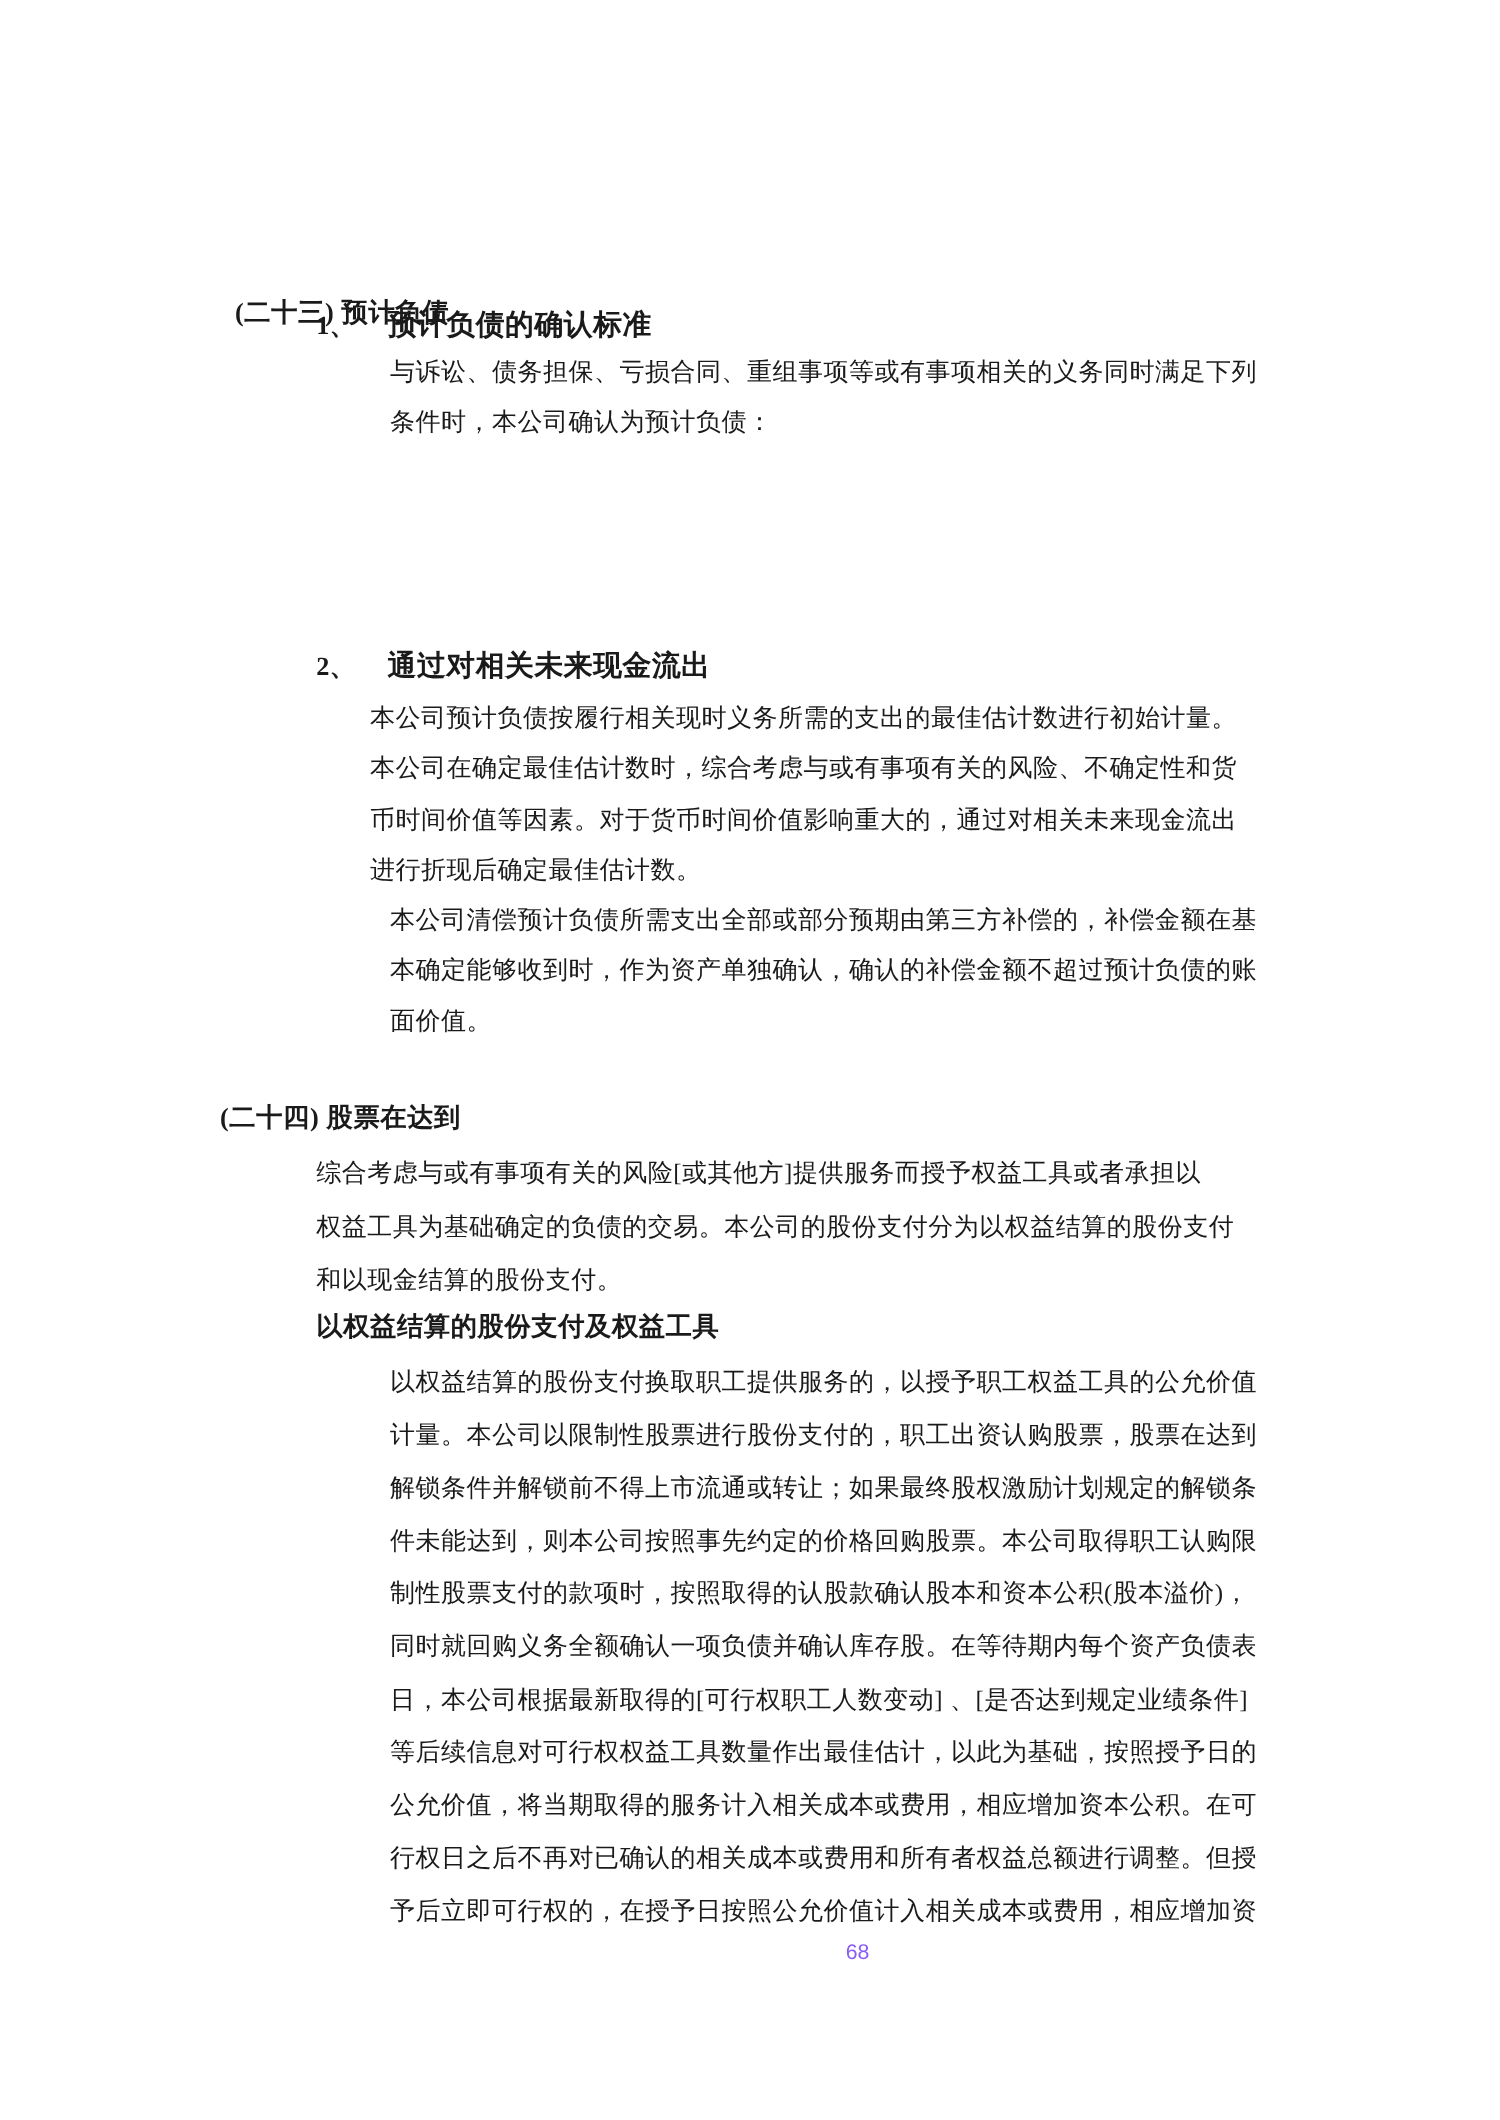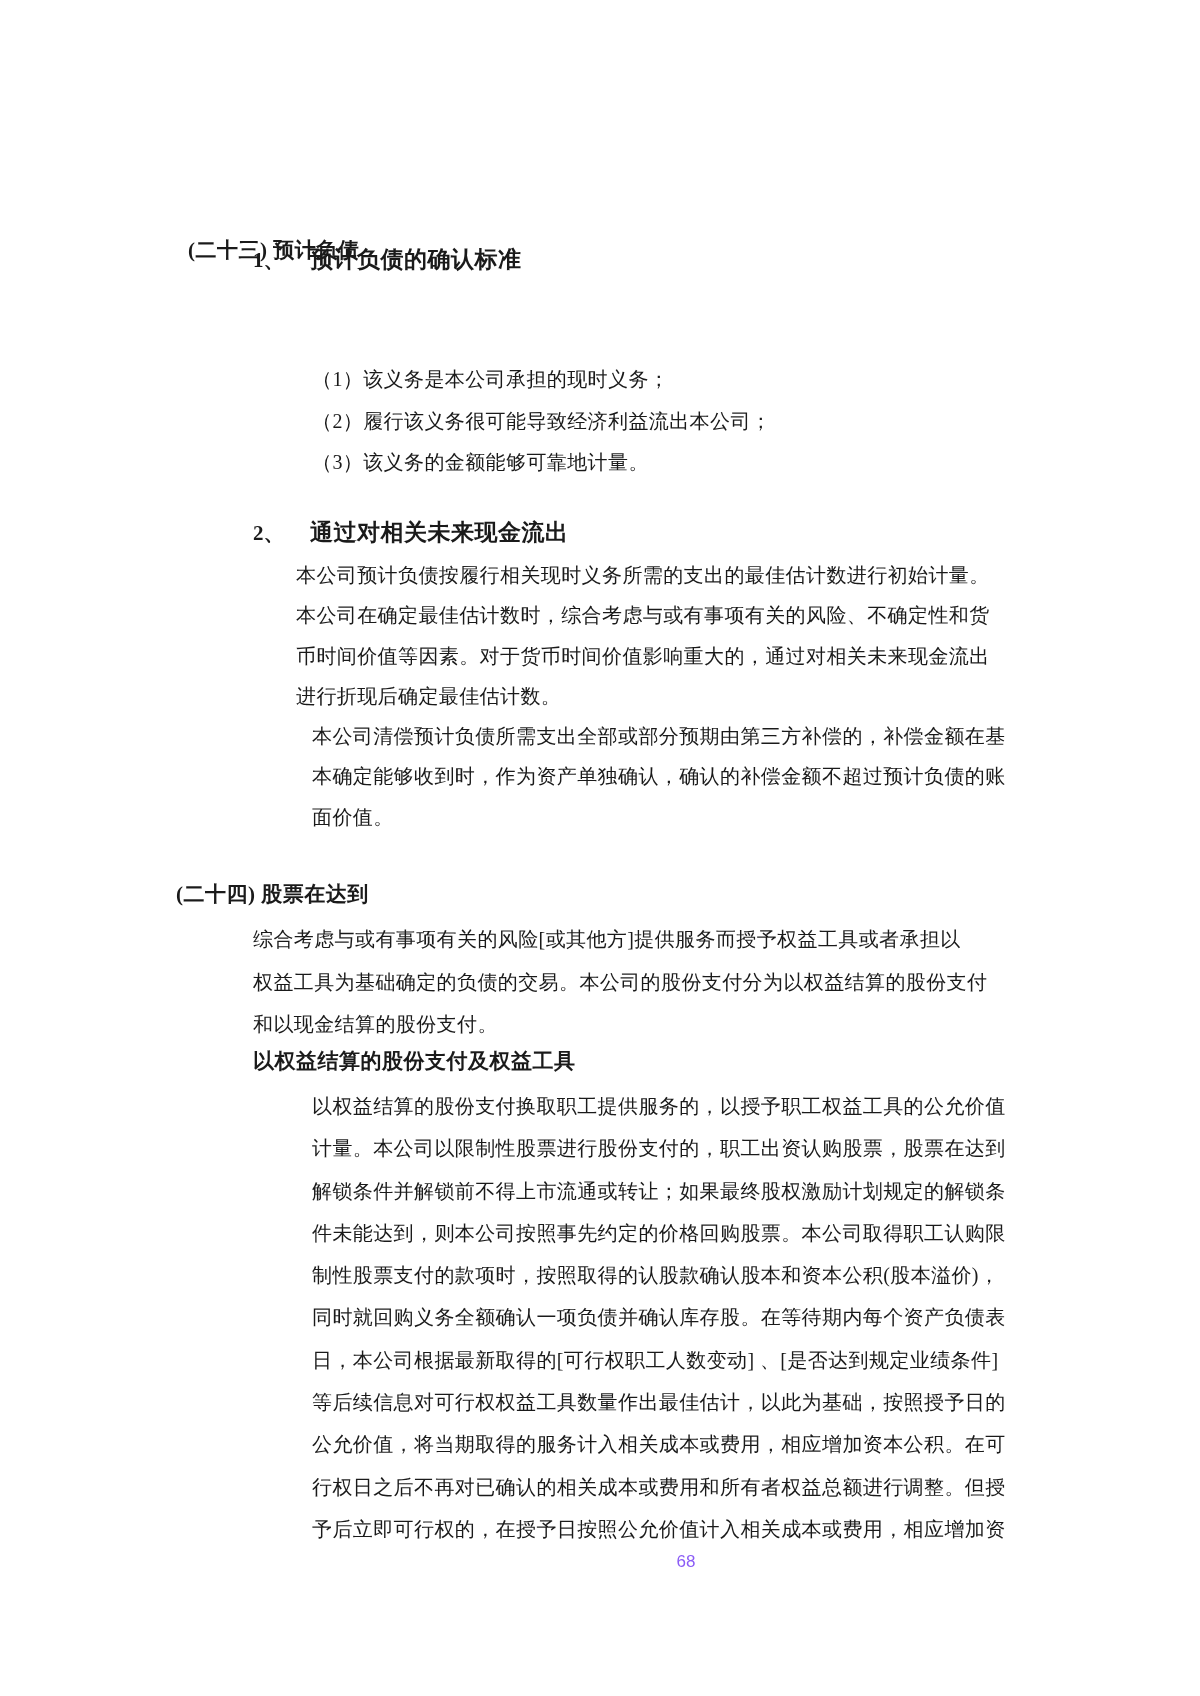--- a/index.html
+++ b/index.html
@@ -57,24 +57,23 @@
 </head>
 <body>
 
 <div class="page">
 
   <div class="abs h1" style="top:207px; left:188px;margin-top:28px;">(二十三) 预计负债</div>
 
   <div class="abs clause-num" style="top:245px; left:253px;">1、</div>
   <div class="abs clause-title" style="top:245px; left:310px;">预计负债的确认标准</div>
 
+  <div class="abs body-text" style="top:278px; left:312px; width:710px;">与诉讼、债务担保、亏损合同、重组事项等或有事项相关的义务同时满足下列
+条件时，本公司确认为预计负债：</div>
 
-  <div class="abs body-text lh41-5" style="top:359px; left:312px; width:710px;">（1）该义务是本公司承担的现时义务；
-（2）履行该义务很可能导致经济利益流出本公司；
-（3）该义务的金额能够可靠地计量。</div>
 
   <div class="abs clause-num" style="top:518px; left:253px;">2、</div>
   <div class="abs clause-title" style="top:518px; left:310px;">通过对相关未来现金流出</div>
 
   <div class="abs body-text lh40-3" style="top:555px; left:296px; width:720px;">本公司预计负债按履行相关现时义务所需的支出的最佳估计数进行初始计量。
 本公司在确定最佳估计数时，综合考虑与或有事项有关的风险、不确定性和货
 币时间价值等因素。对于货币时间价值影响重大的，通过对相关未来现金流出
 进行折现后确定最佳估计数。</div>
 
   <div class="abs body-text lh40-3" style="top:716px; left:312px; width:720px;">本公司清偿预计负债所需支出全部或部分预期由第三方补偿的，补偿金额在基

